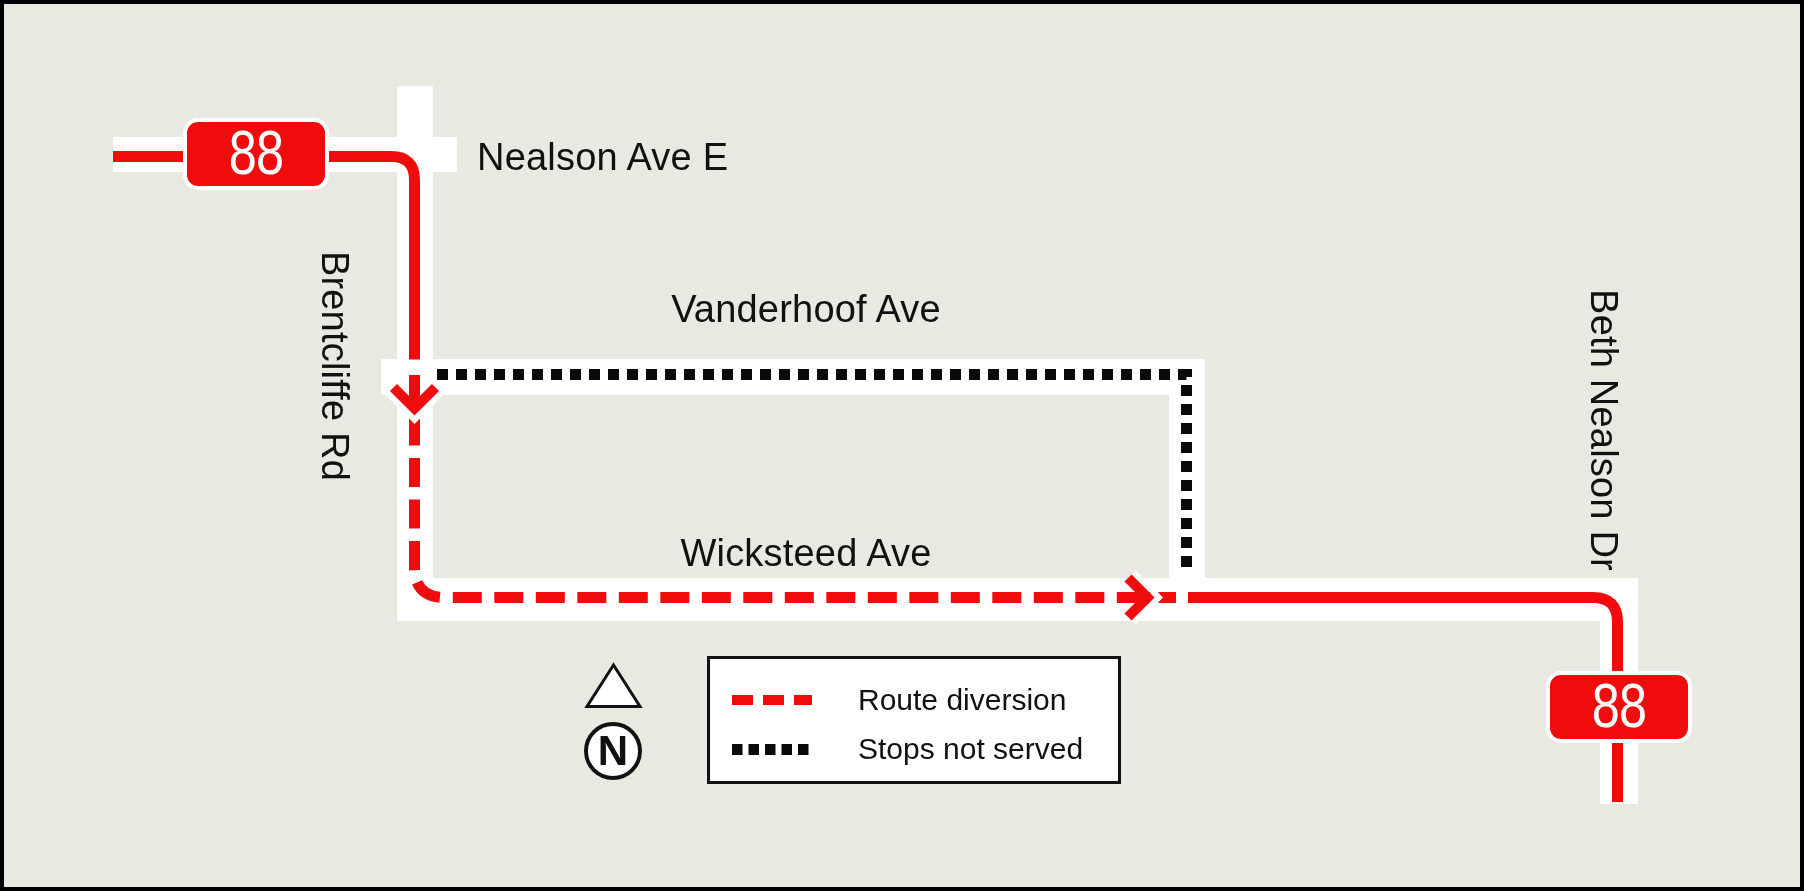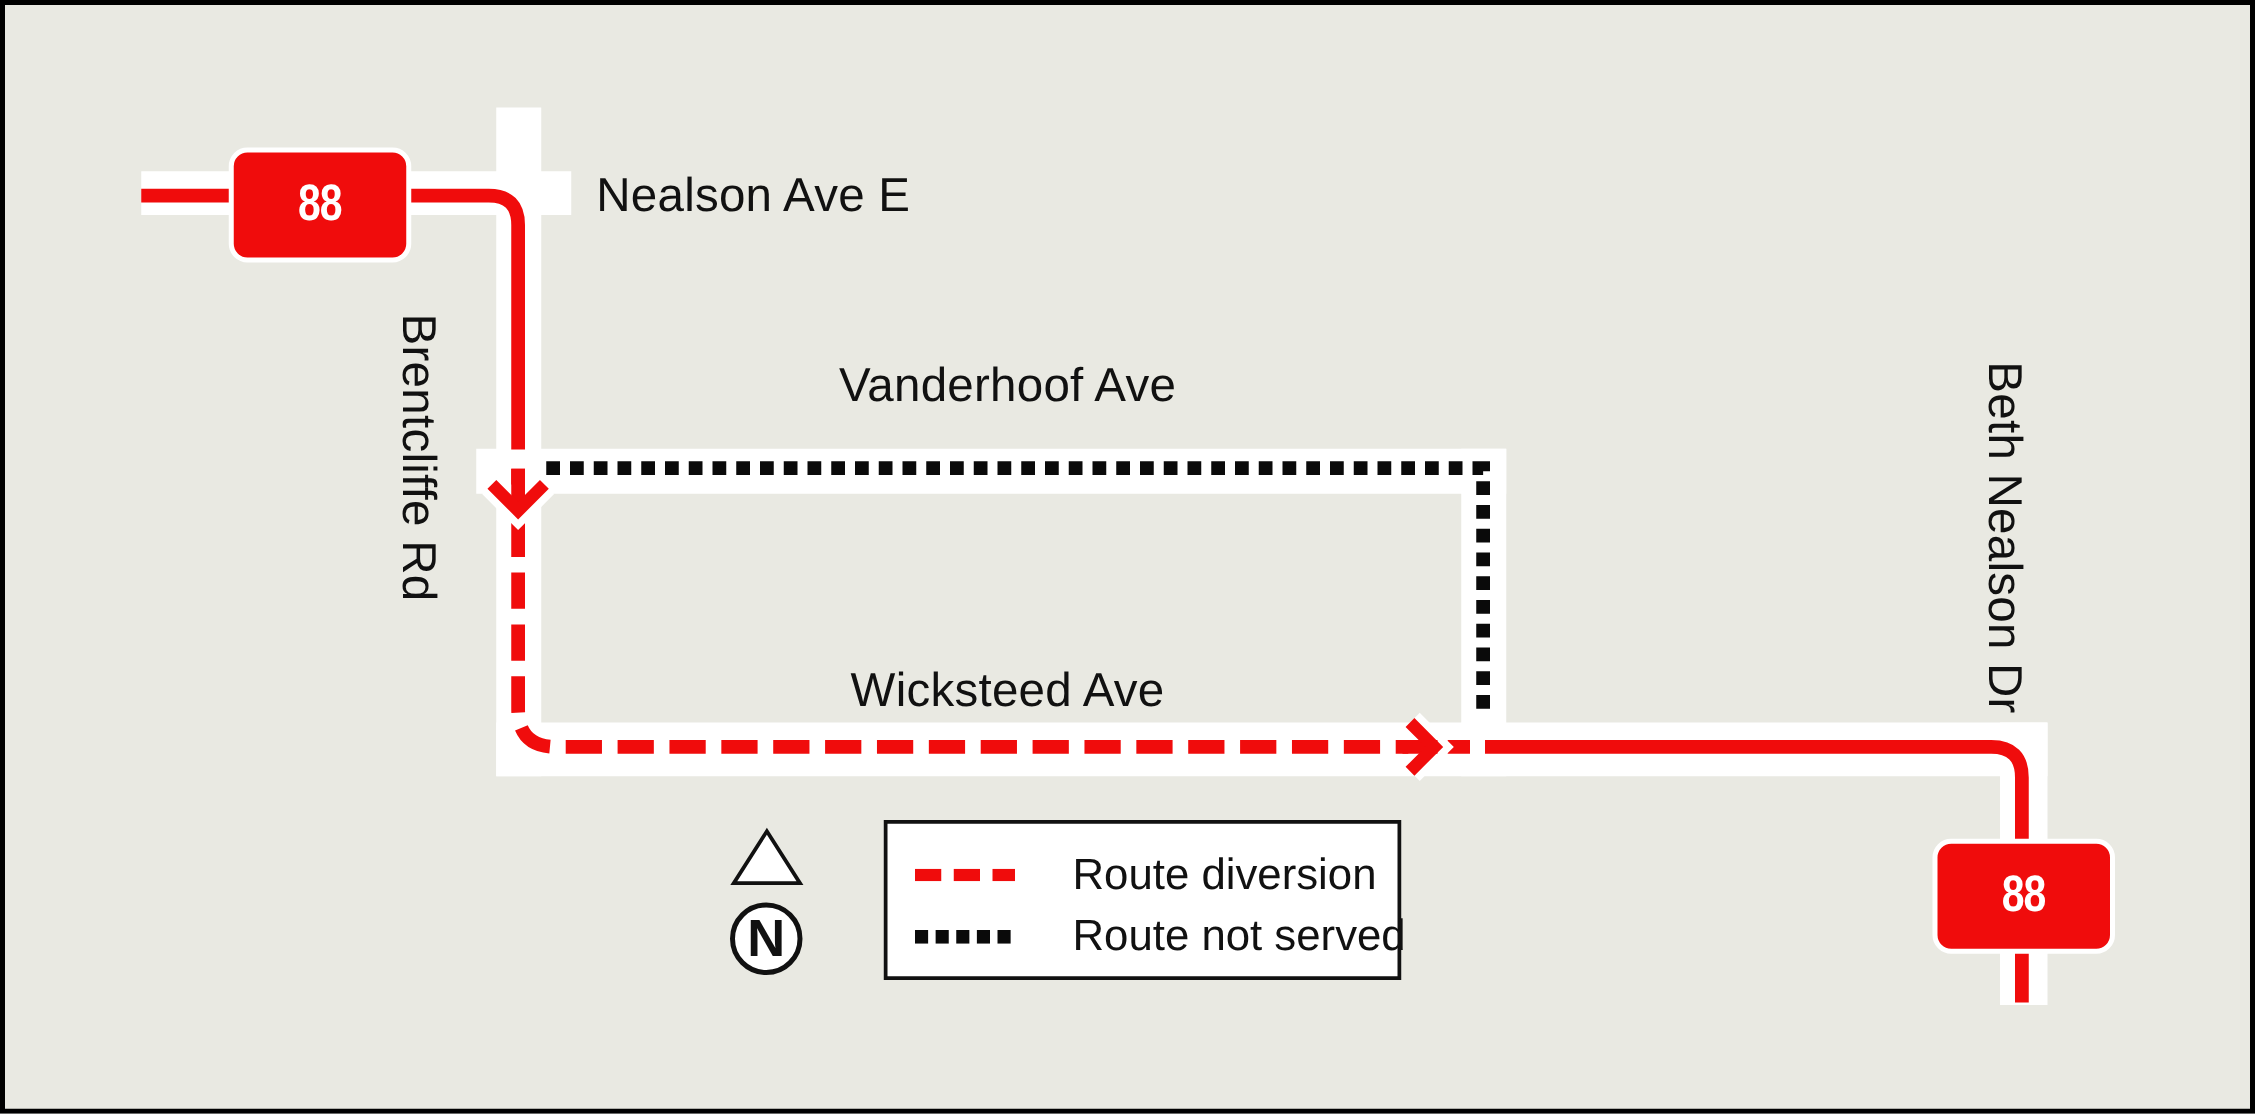--- a/index.html
+++ b/index.html
@@ -28,43 +28,43 @@
     font-size:38px;
     color:var(--ink);
     white-space:nowrap;
     transform:translate(0,-50%);
     letter-spacing:0.2px;
   }
   .street-label.centered{transform:translate(-50%,-50%);}
   .street-label.vertical{transform:translate(-50%,-50%) rotate(90deg);}
   .badge{
     position:absolute;
-    width:146px;height:92px;
+    width:146px;height:72px;
     background:var(--red);
     border:4px solid #fff;
     border-radius:15px;
     display:flex;align-items:center;justify-content:center;
     color:#fff;
-    font-weight:bold;
-    font-size:41px;
+    font-weight:normal;
+    font-size:63px;
   }
   .badge .num{display:block;transform:scaleX(0.8);letter-spacing:-1px;padding-bottom:4px;}
   .legend{
     position:absolute;
     left:707px;top:656px;
     width:414px;height:128px;
     background:#fff;
     border:3px solid var(--ink);
   }
   .legend-row{position:absolute;left:0;width:100%;height:0;}
   .legend-sample{position:absolute;left:22px;top:-5px;}
   .legend-label{
     position:absolute;left:148px;top:0;
     transform:translate(0,-50%);
-    font-size:35px;color:var(--ink);
+    font-size:30px;color:var(--ink);
     white-space:nowrap;
   }
   .north-circle{
     position:absolute;
     left:584px;top:722px;
     width:58px;height:58px;
     border:4.5px solid var(--ink);
     border-radius:50%;
     background:#fff;
     display:flex;align-items:center;justify-content:center;
@@ -129,21 +129,21 @@
     <div class="legend-row" style="top:41px;">
       <svg class="legend-sample" width="80" height="10">
         <line x1="0" y1="5" x2="80" y2="5" stroke="var(--red)" stroke-width="10" stroke-dasharray="21 10"></line>
       </svg>
       <span class="legend-label">Route diversion</span>
     </div>
     <div class="legend-row" style="top:90px;">
       <svg class="legend-sample" width="80" height="11">
         <line x1="0" y1="5.5" x2="80" y2="5.5" stroke="#0a0a0a" stroke-width="11" stroke-dasharray="10.5 6"></line>
       </svg>
-      <span class="legend-label">Route not served</span>
+      <span class="legend-label">Stops not served</span>
     </div>
   </div>
 
   <div class="north-circle">
     <span>N</span>
   </div>
 
 </div>
 
 </body></html>

